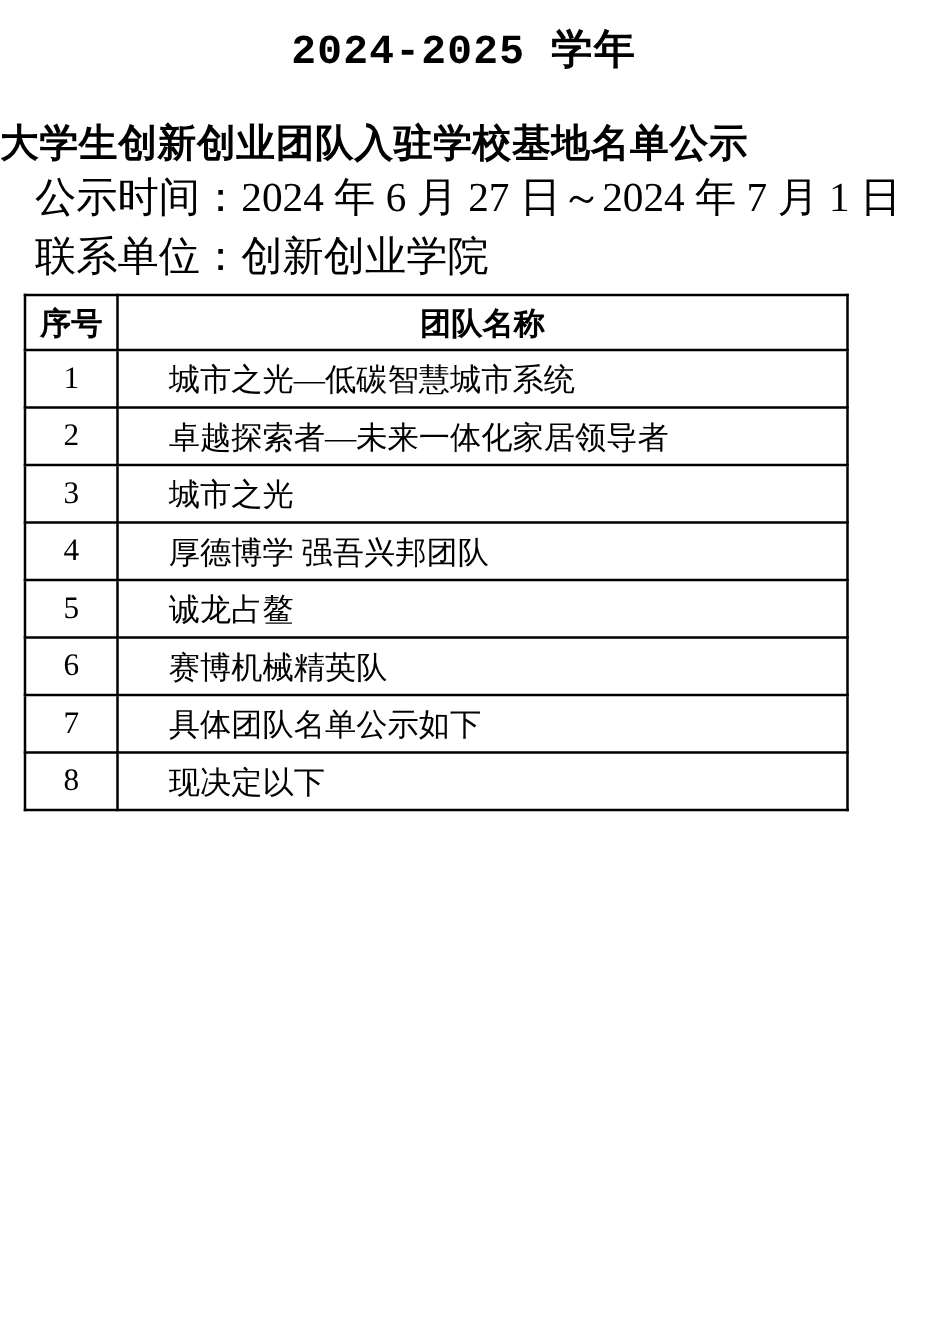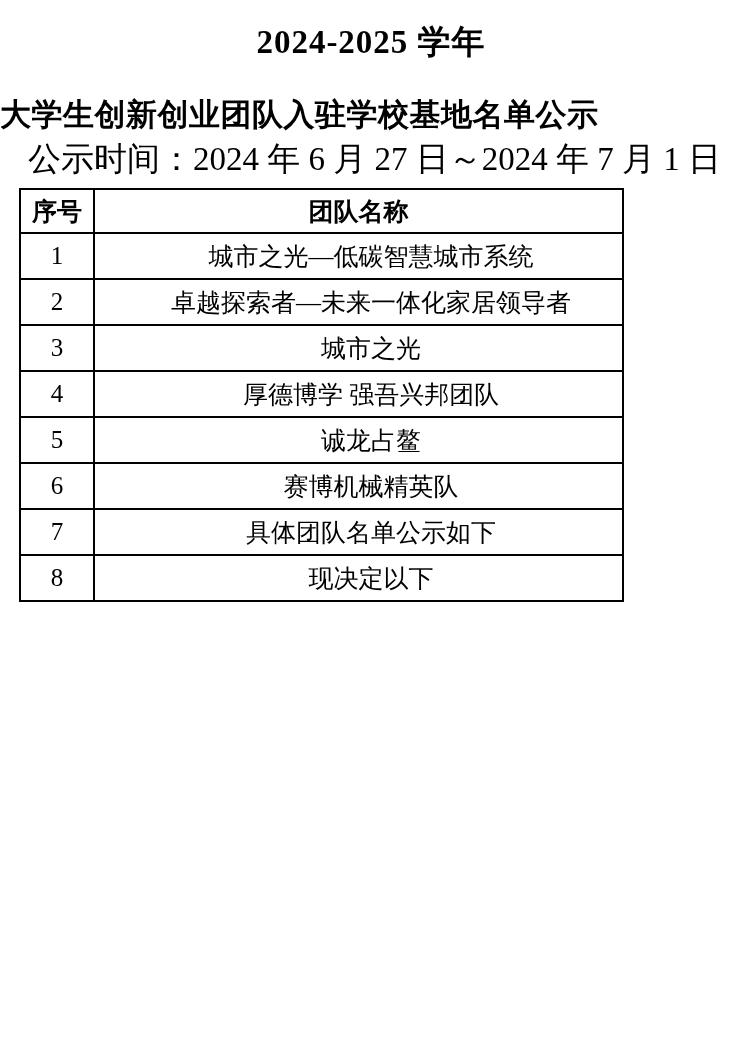--- a/index.html
+++ b/index.html
@@ -12,21 +12,21 @@
     width: 742px;
     height: 1060px;
     background: #ffffff;
     color: #000000;
     overflow: hidden;
     font-family: "Liberation Serif", "DejaVu Serif", serif;
   }
   .doc-title-1 {
     padding-top: 22px;
     text-align: center;
-    font-family: Liberation Serif, serif;
+    font-family: Liberation Mono, monospace;
     font-weight: 700;
     font-size: 33px;
     line-height: 40px;
     letter-spacing: 1px;
   }
   .doc-title-2 {
     margin-top: 32px;
     text-align: left;
     font-family: "Liberation Sans", "DejaVu Sans", sans-serif;
     font-weight: 700;
@@ -44,21 +44,21 @@
   }
   .info-line {
     margin: 0 26px 0 28px;
     font-size: 33px;
     line-height: 47px;
     white-space: nowrap;
   }
   table.teams-table {
     border-collapse: collapse;
     table-layout: fixed;
-    width: 605px;
+    width: 660px;
     margin: 5px 0 0 19px;
   }
   .teams-table th,
   .teams-table td {
     border: 2px solid #000000;
     font-size: 25px;
     overflow: hidden;
     white-space: nowrap;
   }
   .teams-table th {
@@ -68,36 +68,37 @@
   }
   .teams-table .col-no {
     width: 74px;
   }
   .teams-table td.cell-no {
     height: 42px;
     text-align: center;
     font-family: "Liberation Serif", "DejaVu Serif", serif;
   }
   .teams-table td.cell-team {
-    text-align: center;
-    padding-left: 26px;
+    text-align: left;
+    padding-left: 40px;
   }
 </style>
 </head>
 <body>
 
 <div class="page">
 
   <div class="doc-title-1">2024-2025 学年</div>
 
   <div class="doc-title-2">大学生创新创业团队入驻学校基地名单公示</div>
 
 
   <div class="info-line">公示时间：2024 年 6 月 27 日～2024 年 7 月 1 日</div>
 
+  <div class="info-line">联系单位：创新创业学院</div>
 
 
   <table class="teams-table">
     <colgroup>
       <col class="col-no">
       <col>
     </colgroup>
     <thead>
       <tr>
         <th>序号</th>

